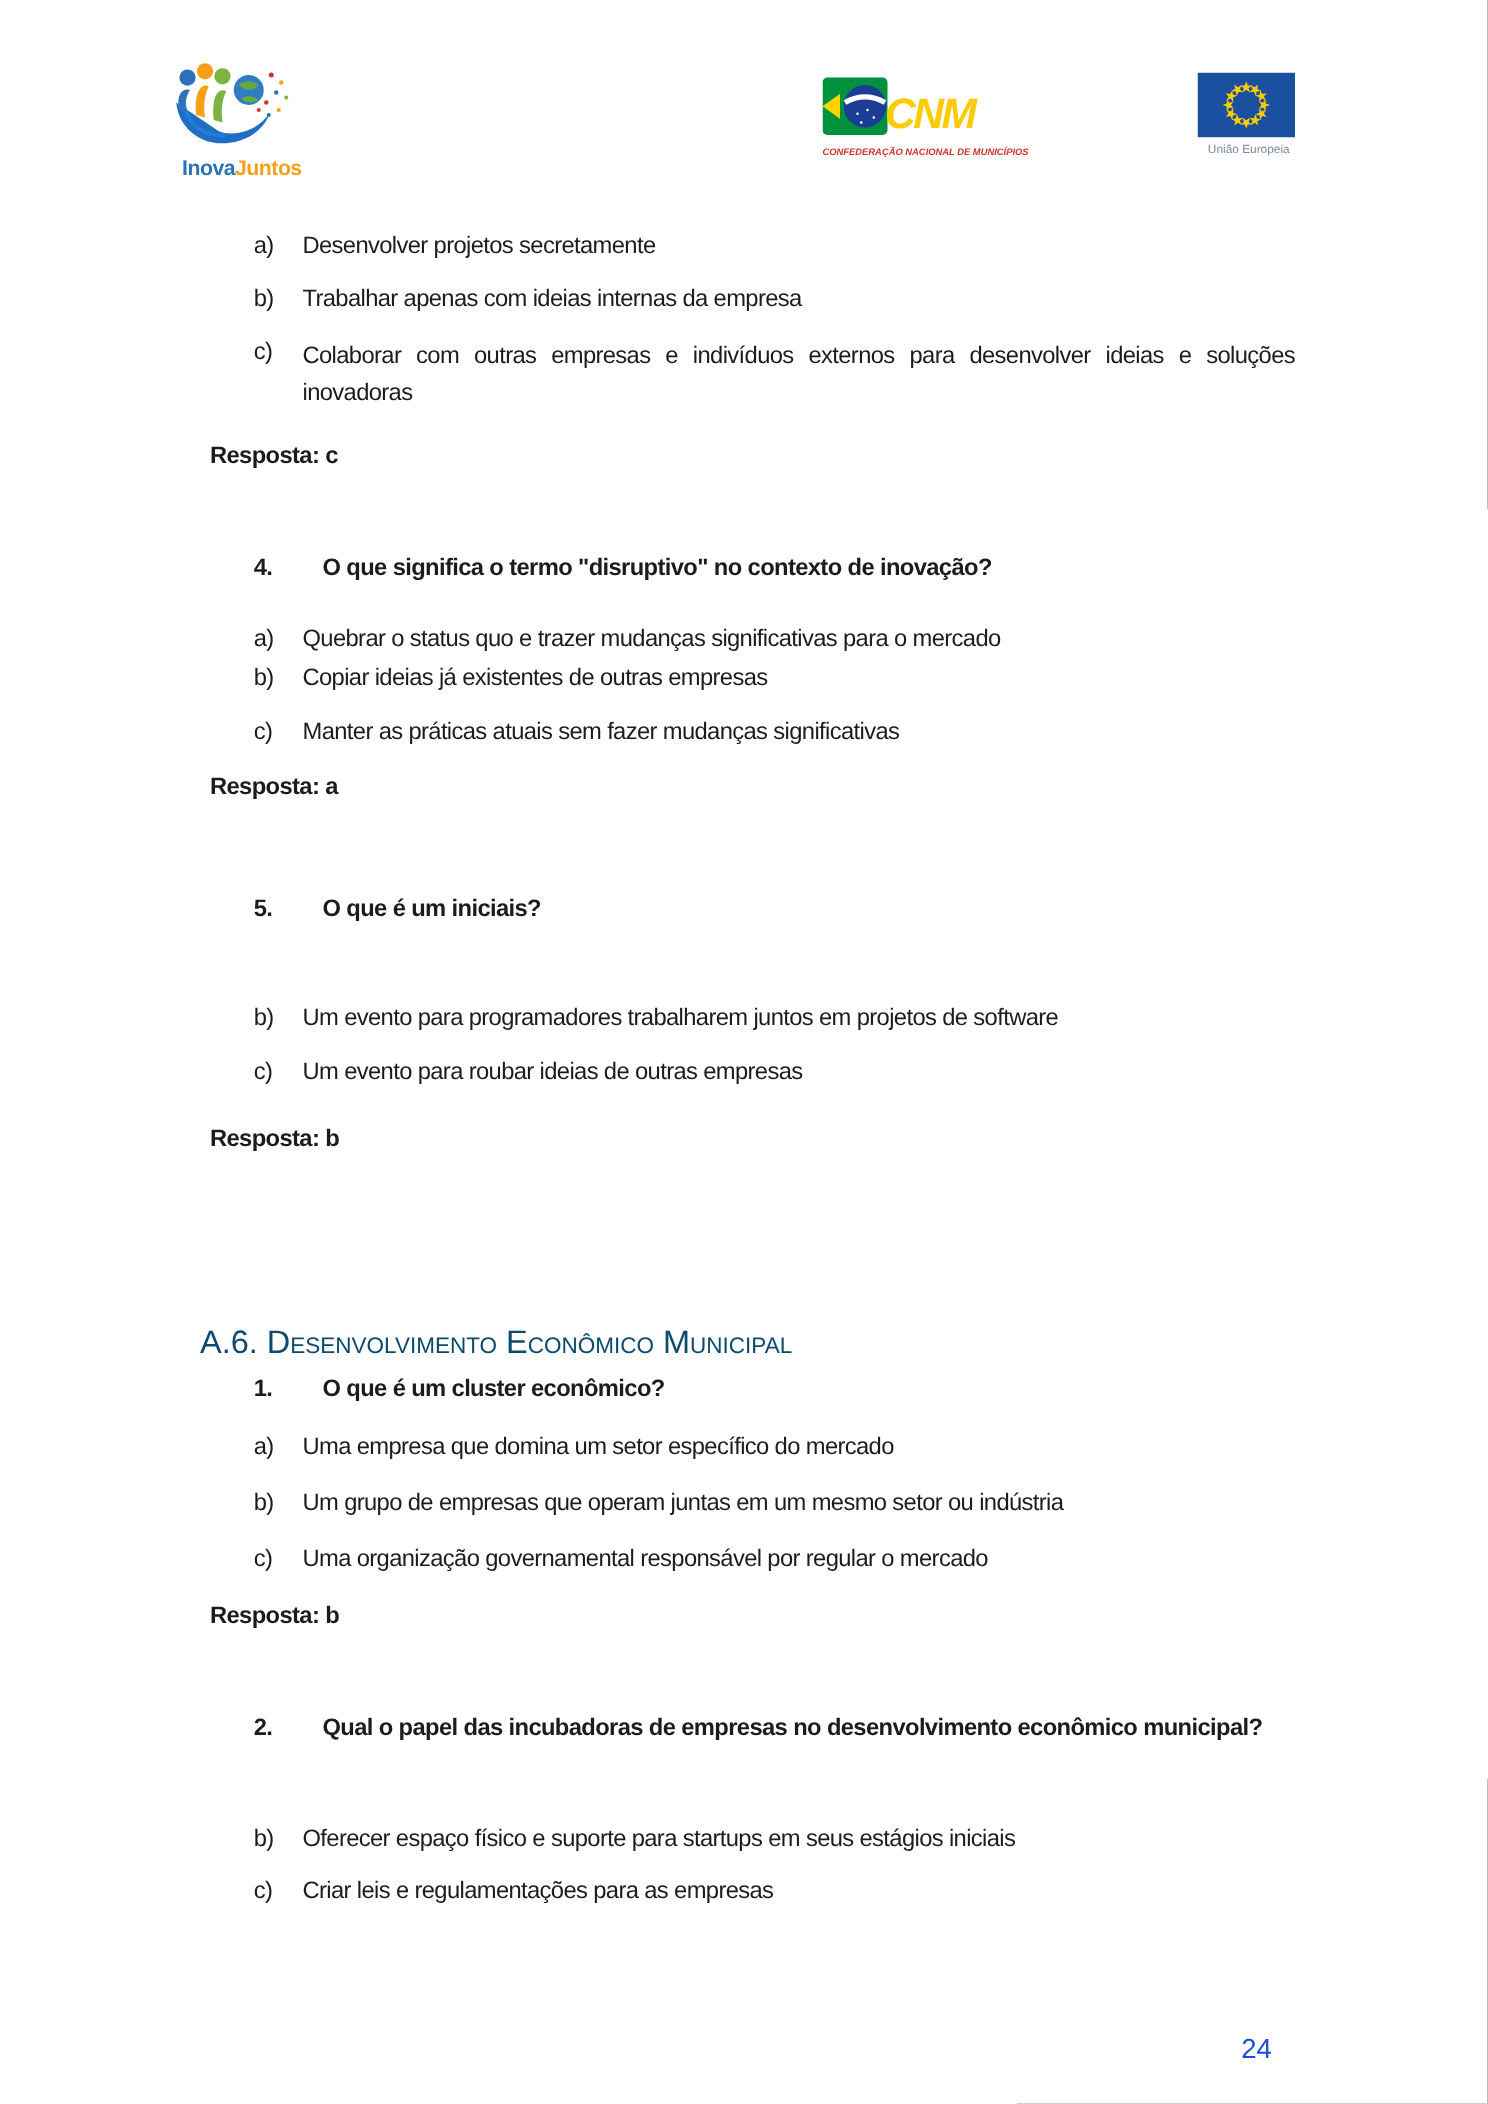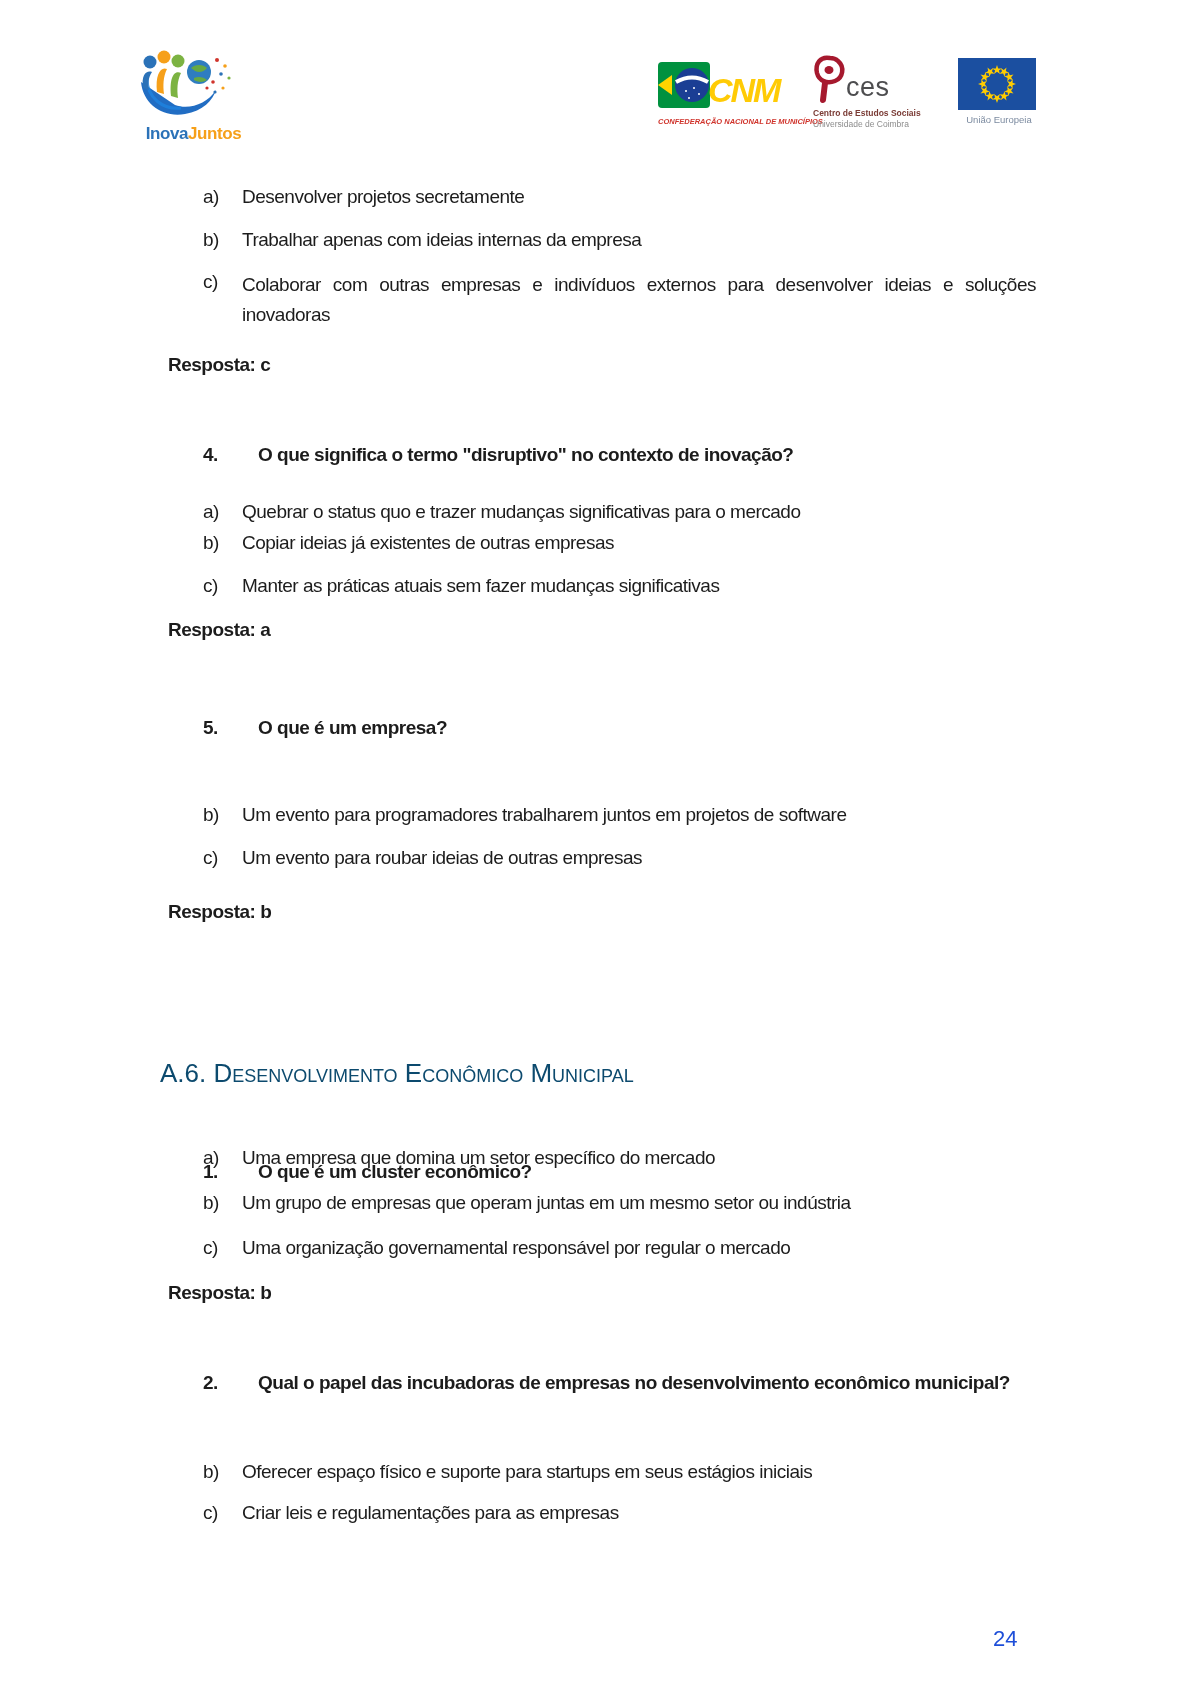--- a/index.html
+++ b/index.html
@@ -111,30 +111,20 @@
       <path d="M18,24 Q34,15 50,24" fill="none" stroke="#ffffff" stroke-width="4"></path>
       <circle cx="28" cy="33" r="1" fill="#fff"></circle>
         <circle cx="36" cy="30" r="1" fill="#fff"></circle>
       <circle cx="41" cy="36" r="1" fill="#fff"></circle>
         <circle cx="31" cy="40" r="1" fill="#fff"></circle>
       <text x="50" y="44" font-family="Liberation Sans, sans-serif" font-size="34" font-weight="bold" font-style="italic" fill="#ffcb05" letter-spacing="-2">CNM</text>
     </svg>
     <div class="caption">CONFEDERAÇÃO NACIONAL DE MUNICÍPIOS</div>
   </div>
 
-  <div class="hdr-block logo-ces">
-    <svg width="34" height="54" viewBox="0 0 34 54" style="position:absolute;left:0;top:2px;">
-      <path d="M17,4 C7,2 2,10 4,19 C6,27 14,30 22,27 C30,24 32,13 25,7 C23,5 20,4 17,4 Z" fill="none" stroke="#a6192e" stroke-width="4.5" stroke-linejoin="round"></path>
-      <ellipse cx="16" cy="16" rx="4.5" ry="4" fill="#a6192e"></ellipse>
-      <path d="M12,29 L10,46" stroke="#a6192e" stroke-width="6" stroke-linecap="round"></path>
-    </svg>
-    <div class="ces-text">ces</div>
-    <div class="cap1">Centro de Estudos Sociais</div>
-    <div class="cap2">Universidade de Coimbra</div>
-  </div>
 
   <div class="hdr-block logo-eu">
     <svg width="78" height="52" viewBox="0 0 78 52">
       <rect x="0" y="0" width="78" height="52" fill="#1b4fa0"></rect>
       <g fill="#ffcc00">
         <g id="eu-star-src">
             <polygon id="eustar" points="39,7 40.2,10.4 43.8,10.4 40.9,12.5 42,15.9 39,13.8 36,15.9 37.1,12.5 34.2,10.4 37.8,10.4"></polygon>
           </g>
         <use href="#eustar" transform="rotate(30 39 26)"></use>
         <use href="#eustar" transform="rotate(60 39 26)"></use>
@@ -172,33 +162,33 @@
   </div>
   <div class="row txt opt" style="top:574px">
     <span class="letter">c)</span><span>Manter as práticas atuais sem fazer mudanças significativas</span>
   </div>
   <div class="row txt opt" style="top:531px">
     <span class="letter">b)</span><span>Copiar ideias já existentes de outras empresas</span>
   </div>
   <div class="row txt answer" style="top:618px">Resposta: a</div>
 
   <div class="row txt question" style="top:716px">
-    <span class="qnum">5.</span><span>O que é um empresa?</span>
+    <span class="qnum">5.</span><span>O que é um iniciais?</span>
   </div>
   <div class="row txt opt" style="top:803px">
     <span class="letter">b)</span><span>Um evento para programadores trabalharem juntos em projetos de software</span>
   </div>
   <div class="row txt opt" style="top:846px">
     <span class="letter">c)</span><span>Um evento para roubar ideias de outras empresas</span>
   </div>
   <div class="row txt answer" style="top:900px">Resposta: b</div>
 
   <h2 class="section-heading" style="top:1020px">A.6. Desenvolvimento Econômico Municipal</h2>
 
-  <div class="row txt question" style="top:1160px">
+  <div class="row txt question" style="top:1100px">
     <span class="qnum">1.</span><span>O que é um cluster econômico?</span>
   </div>
   <div class="row txt opt" style="top:1191px">
     <span class="letter">b)</span><span>Um grupo de empresas que operam juntas em um mesmo setor ou indústria</span>
   </div>
   <div class="row txt opt" style="top:1146px">
     <span class="letter">a)</span><span>Uma empresa que domina um setor específico do mercado</span>
   </div>
   <div class="row txt opt" style="top:1236px">
     <span class="letter">c)</span><span>Uma organização governamental responsável por regular o mercado</span>

